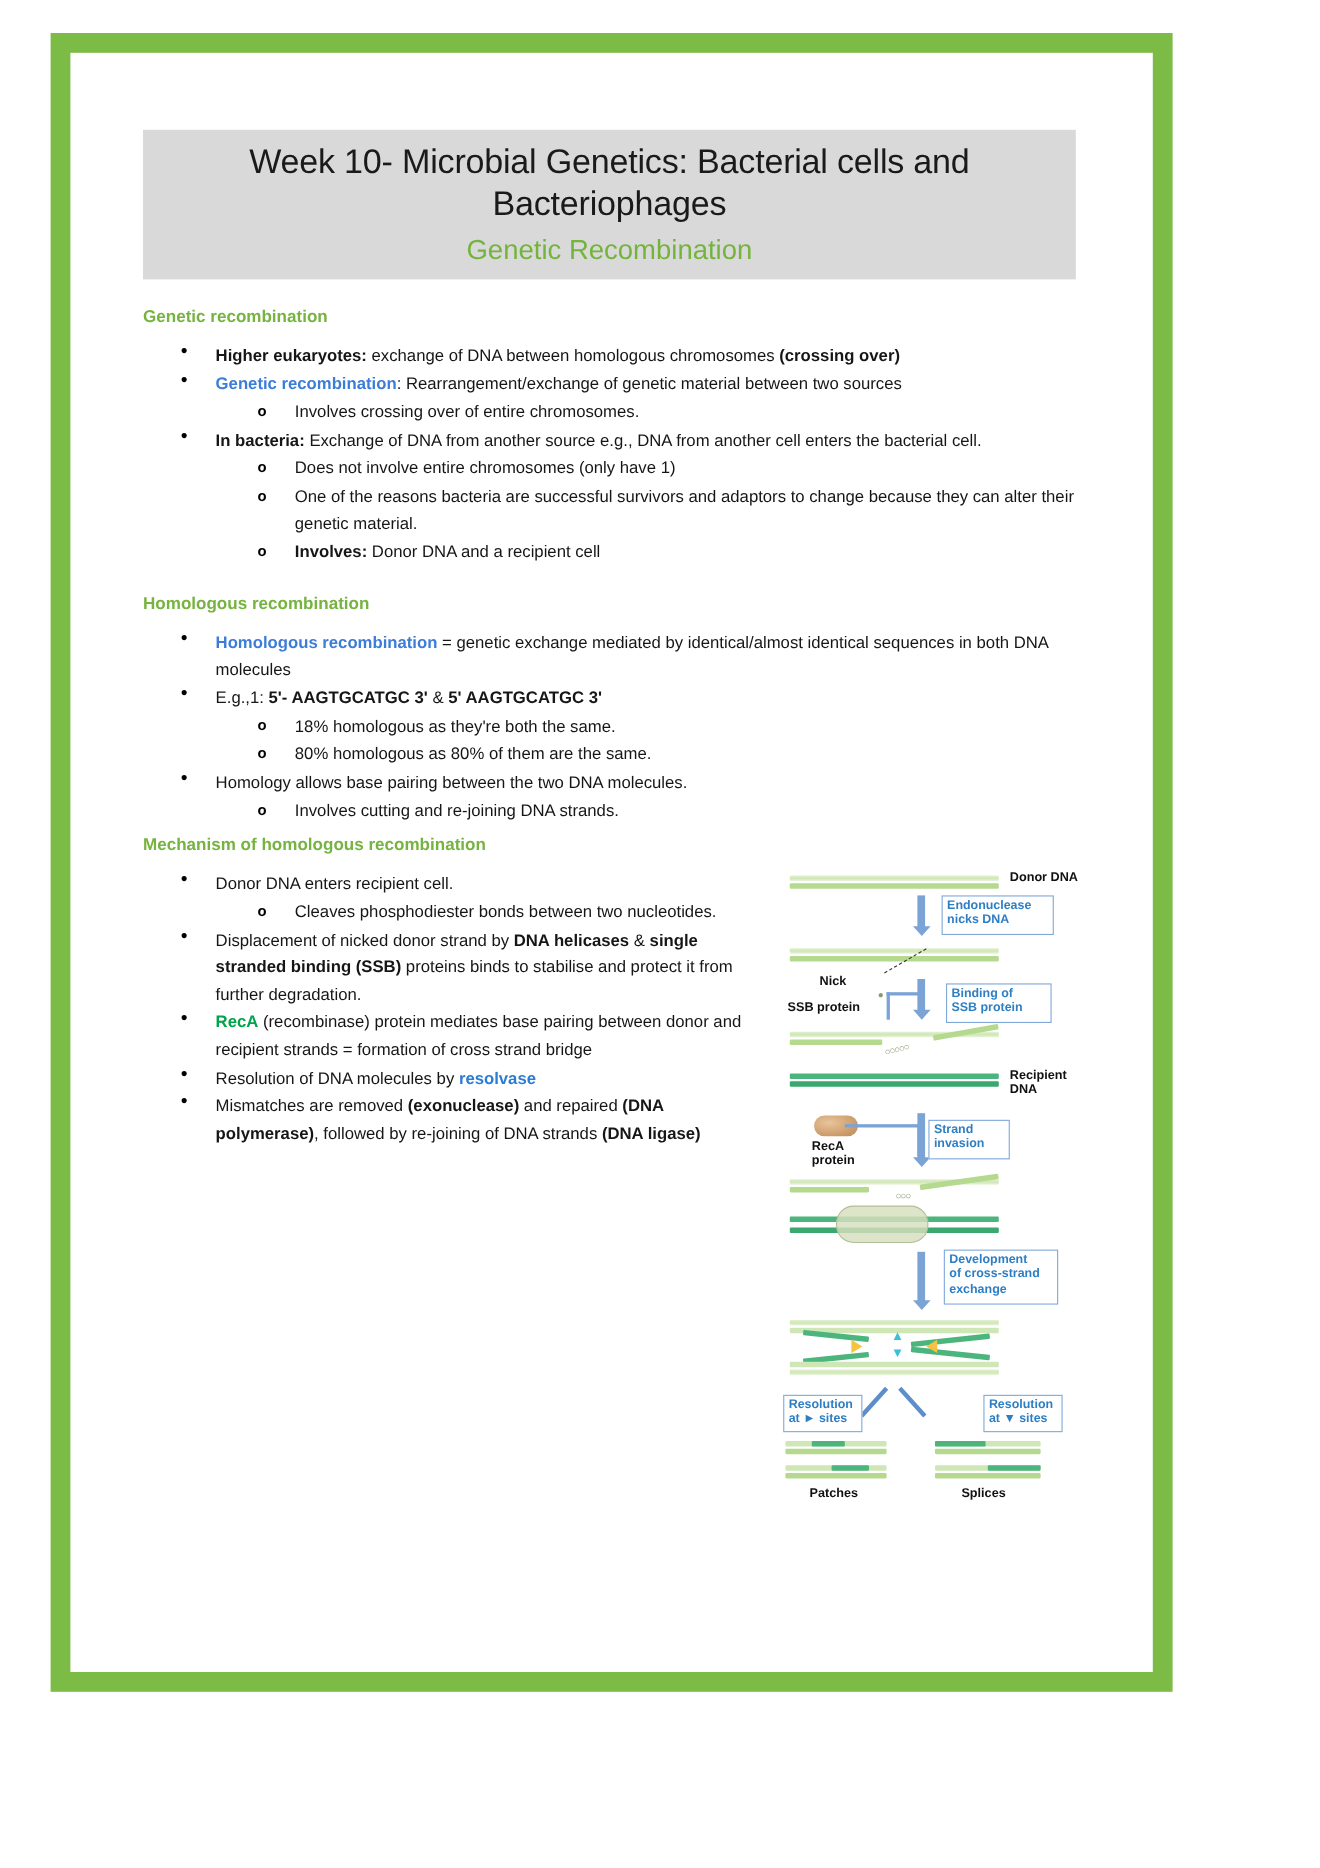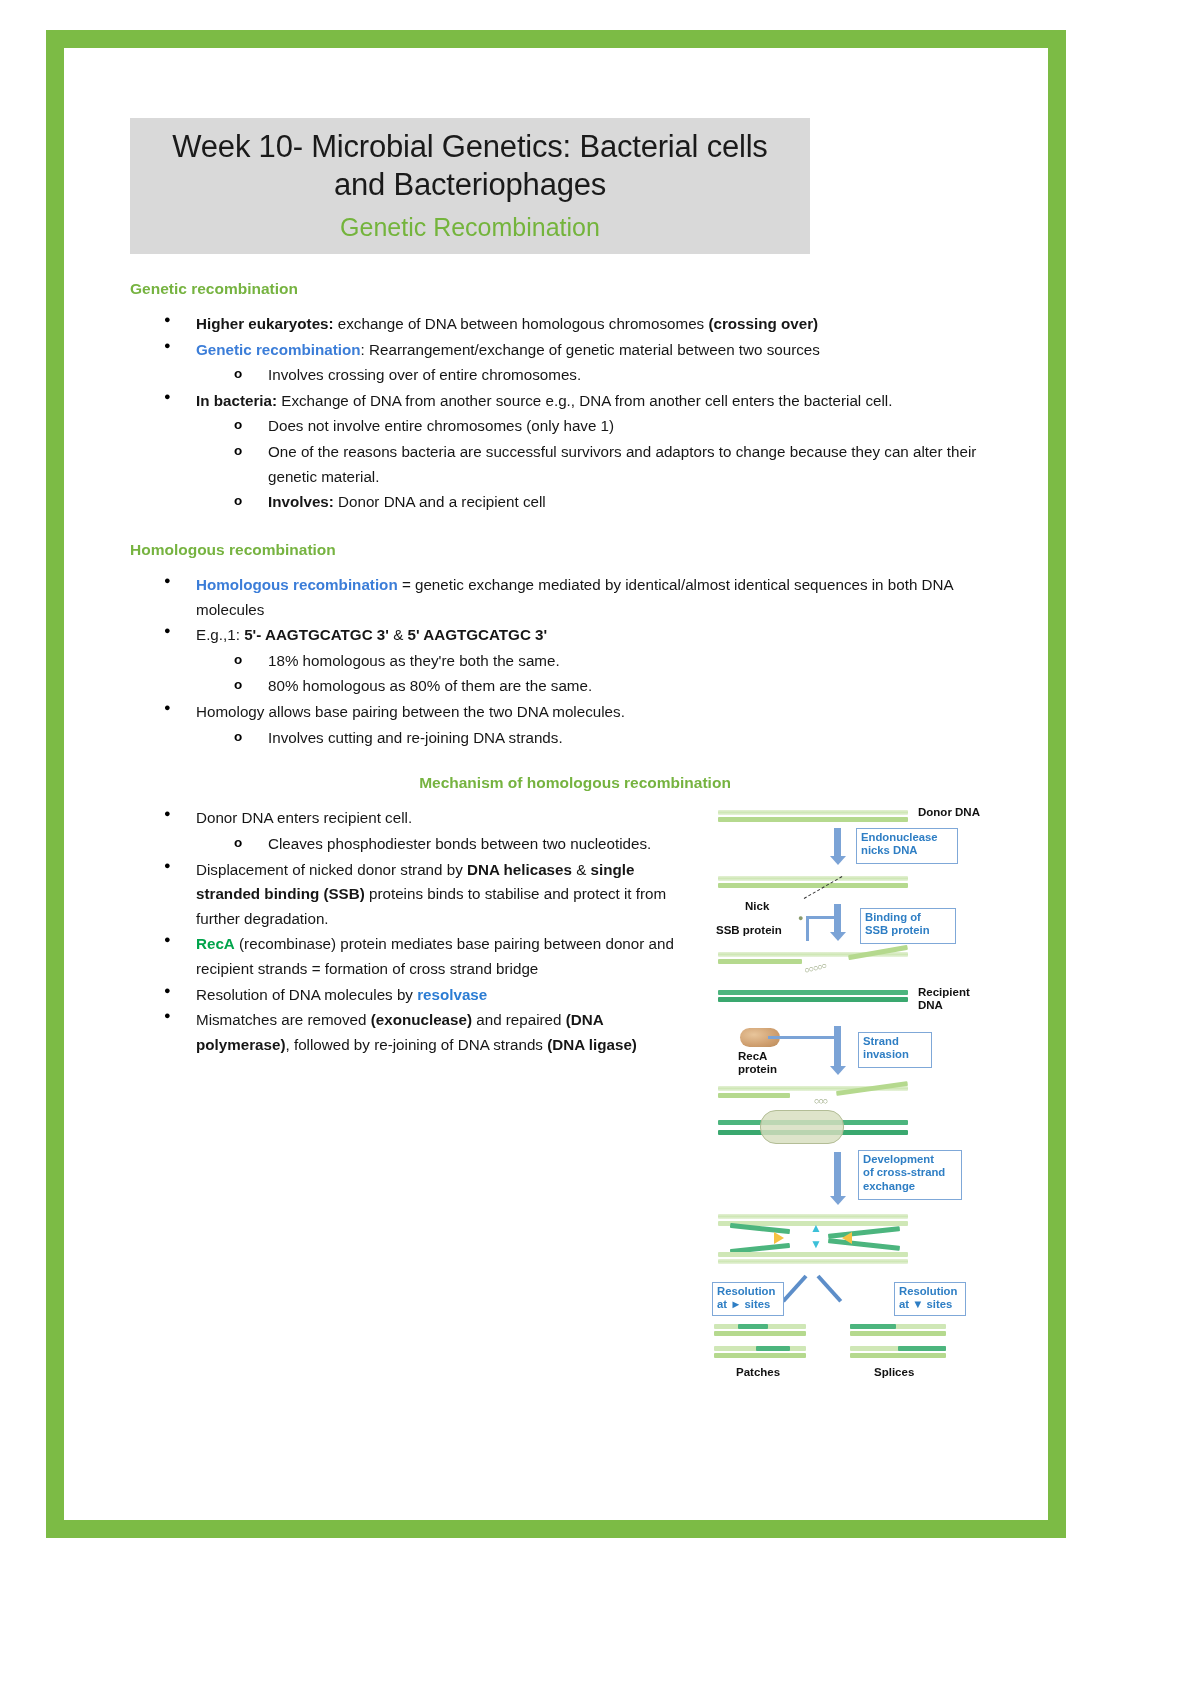--- a/index.html
+++ b/index.html
@@ -39,21 +39,21 @@
   .content {
     position: absolute;
     left: 130px;
     top: 118px;
     width: 890px;
   }
   
   .title-block {
     background: #d9d9d9;
     padding: 10px 16px 12px 16px;
-    width: 680px;
+    width: 848px;
     box-sizing: border-box;
   }
   .doc-title {
     font-size: 31px;
     line-height: 1.24;
     color: #1a1a1a;
     text-align: center;
     font-weight: normal;
     margin: 0;
     letter-spacing: -0.2px;
@@ -65,21 +65,21 @@
     margin: 8px 0 0 0;
     font-weight: normal;
   }
   
   .section-heading {
     color: #76b340;
     font-size: 15.5px;
     font-weight: bold;
     margin: 26px 0 14px 0;
   }
-  .section-heading.tight { margin-top: 24px; text-align: center; }
+  .section-heading.tight { margin-top: 10px; }
 
   ul.bullets {
     list-style: none;
     margin: 0;
     padding: 0;
   }
   li.b1 {
     position: relative;
     padding-left: 66px;
     font-size: 15.2px;
@@ -373,21 +373,21 @@
         <div class="dna-dark2" style="left:10px; top:197px; width:190px;"></div>
         <div class="dg-label" style="left:210px; top:186px; white-space:pre-line;">Recipient
 DNA</div>
 
         <div class="reca-blob" style="left:32px; top:228px;"></div>
         <div class="elbow" style="left:60px; top:236px; width:66px; height:26px; border-left:none; border-top:3px solid #7ba3d6; border-right:3px solid #7ba3d6;"></div>
         <div class="dg-label" style="left:30px; top:250px; white-space:pre-line;">RecA
 protein</div>
         <div class="arrow-v" style="left:126px; top:226px; height:42px;"></div>
         <div class="arrow-head" style="left:122px; top:266px;"></div>
-        <div class="dg-box" style="left:150px; top:232px; width:74px; height:36px; white-space:pre-line;">Strand
+        <div class="dg-box" style="left:136px; top:232px; width:74px; height:36px; white-space:pre-line;">Strand
 invasion</div>
 
         <div class="dna-pale" style="left:10px; top:286px; width:190px;"></div>
         <div class="dna-mid" style="left:10px; top:293px; width:72px;"></div>
         <div class="dna-mid" style="left:128px; top:286px; width:72px; transform:rotate(-8deg);"></div>
         <div class="ssb-bead" style="left:106px; top:296px;">○○○</div>
         <div class="dna-dark" style="left:10px; top:320px; width:190px;"></div>
         <div class="dna-dark2" style="left:10px; top:330px; width:190px;"></div>
         <div style="position:absolute; left:52px; top:310px; width:82px; height:32px; border-radius:16px; background:rgba(215,222,190,0.82); border:1px solid #b3bd96;"></div>
 

